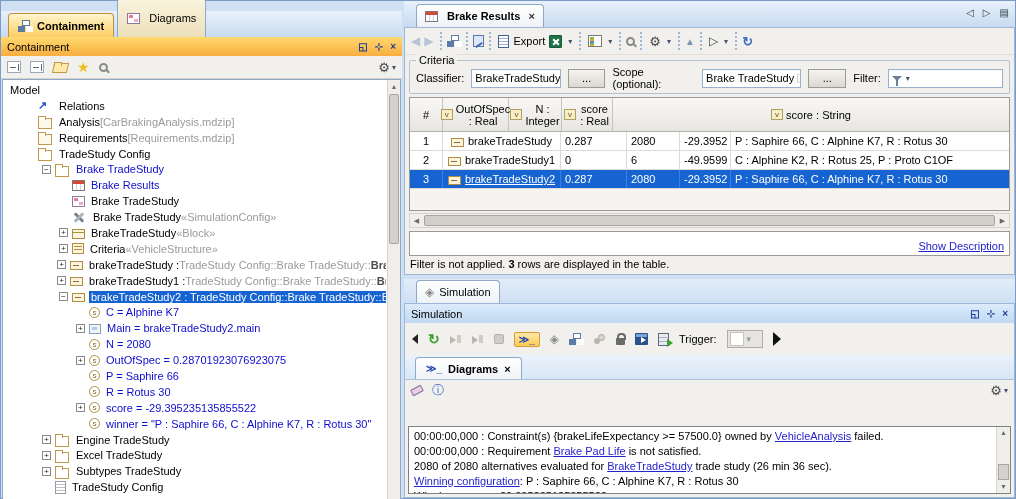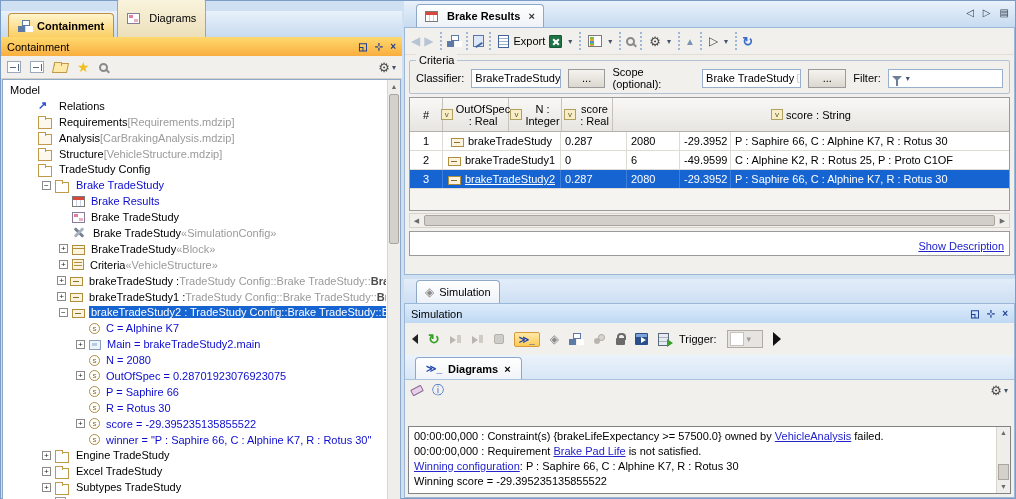--- a/index.html
+++ b/index.html
@@ -263,40 +263,31 @@
             <span class="ti ti-relations">↗</span>
             <span class="lblwrap">
               <span>Relations</span>
             </span>
           </div>
           <div class="trow">
             <span class="ind" style="width: 20px;"></span>
             <span class="expblank"></span>
             <span class="ti ti-package"></span>
             <span class="lblwrap">
+              <span>Analysis </span>
+              <span class="sg">[CarBrakingAnalysis.mdzip]</span>
+            </span>
+          </div>
+          <div class="trow">
+            <span class="ind" style="width: 20px;"></span>
+            <span class="expblank"></span>
+            <span class="ti ti-package"></span>
+            <span class="lblwrap">
               <span>Requirements </span>
               <span class="sg">[Requirements.mdzip]</span>
-            </span>
-          </div>
-          <div class="trow">
-            <span class="ind" style="width: 20px;"></span>
-            <span class="expblank"></span>
-            <span class="ti ti-package"></span>
-            <span class="lblwrap">
-              <span>Analysis </span>
-              <span class="sg">[CarBrakingAnalysis.mdzip]</span>
-            </span>
-          </div>
-          <div class="trow">
-            <span class="ind" style="width: 20px;"></span>
-            <span class="expblank"></span>
-            <span class="ti ti-package"></span>
-            <span class="lblwrap">
-              <span>Structure </span>
-              <span class="sg">[VehicleStructure.mdzip]</span>
             </span>
           </div>
           <div class="trow">
             <span class="ind" style="width: 20px;"></span>
             <span class="expblank"></span>
             <span class="ti ti-folder"></span>
             <span class="lblwrap">
               <span>TradeStudy Config</span>
             </span>
           </div>
@@ -650,20 +641,21 @@
 
       <div class="hsb">
         <span class="ar l">◀</span>
         <span class="thumb"></span>
         <span class="ar r">▶</span>
       </div>
 
       <div class="desc">
         <span class="lnk2">Show Description</span>
       </div>
+      <div class="statusbar" id="status-bar"><span>Filter is not applied. </span><b>3</b><span> rows are displayed in the table.</span></div>
     </div>
 
     <div class="sim-win">
       <div class="stabs">
         <div class="doc-tab" style="font-weight:normal">
           <span class="i-simcfg">◈</span>
           <span>Simulation</span>
         </div>
       </div>
       <div class="sim-body">
@@ -706,20 +698,21 @@
           <span class="spacer"></span>
           <span class="g">
             <span class="gearglyph">⚙</span>
             <span class="dd">▾</span>
           </span>
         </div>
         <div class="cout">
           <div id="console-lines">
               <div class="cline"><span>00:00:00,000 : Constraint(s) {brakeLifeExpectancy &gt;= 57500.0} owned by </span><span class="lnk">VehicleAnalysis</span><span> failed.</span></div>
               <div class="cline"><span>00:00:00,000 : Requirement </span><span class="lnk">Brake Pad Life</span><span> is not satisfied.</span></div>
+              <div class="cline"><span>2080 of 2080 alternatives evaluated for </span><span class="lnk">BrakeTradeStudy</span><span> trade study (26 min 36 sec).</span></div>
               <div class="cline"><span class="lnk">Winning configuration</span><span>: P : Saphire 66, C : Alphine K7, R : Rotus 30</span></div>
               <div class="cline"><span>Winning score = -29.395235135855522</span></div>
             </div>
           <div class="cvsb">
             <div class="ar">▲</div>
             <div class="thumb"></div>
             <div class="ar down">▼</div>
           </div>
         </div>
       </div>

